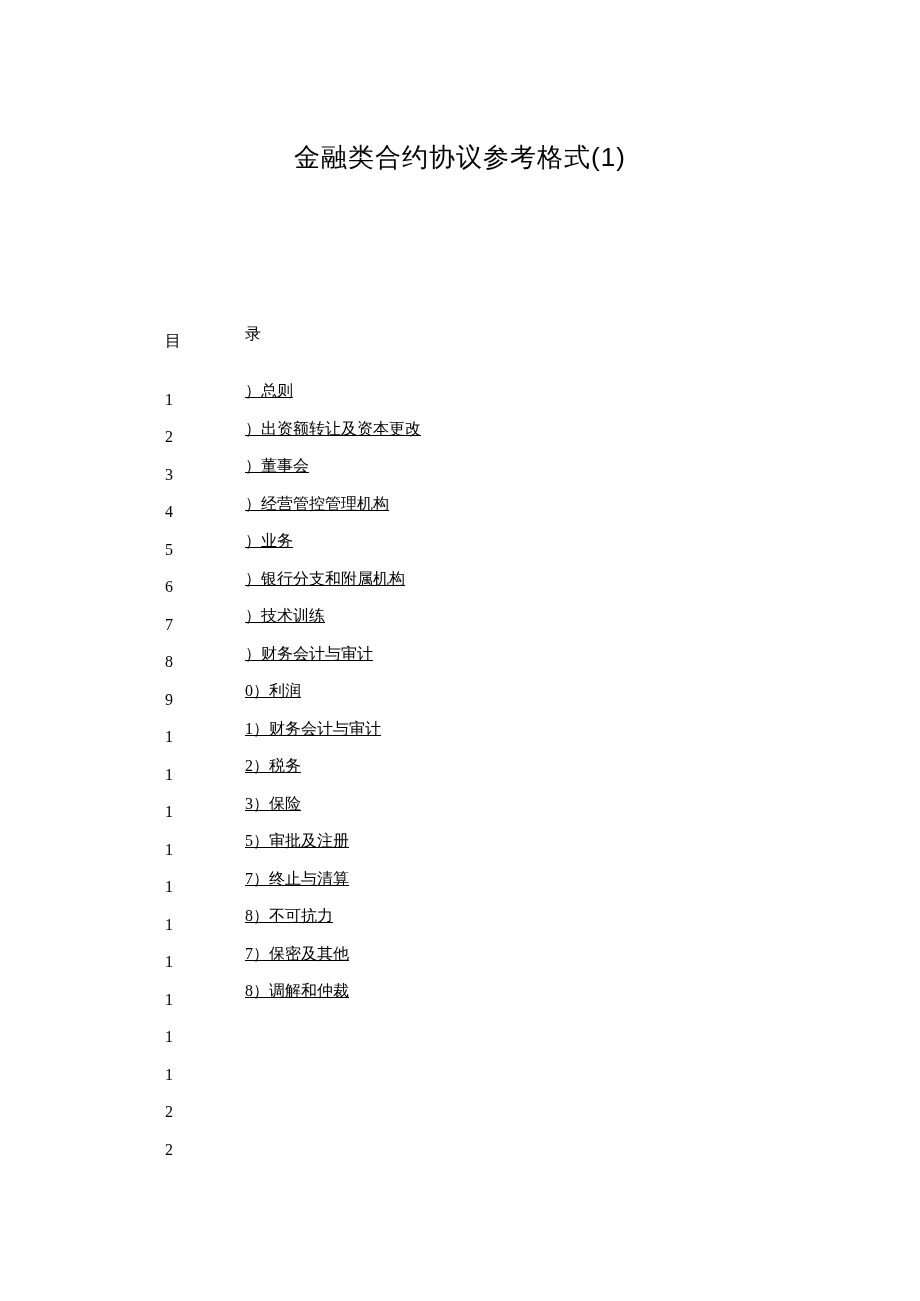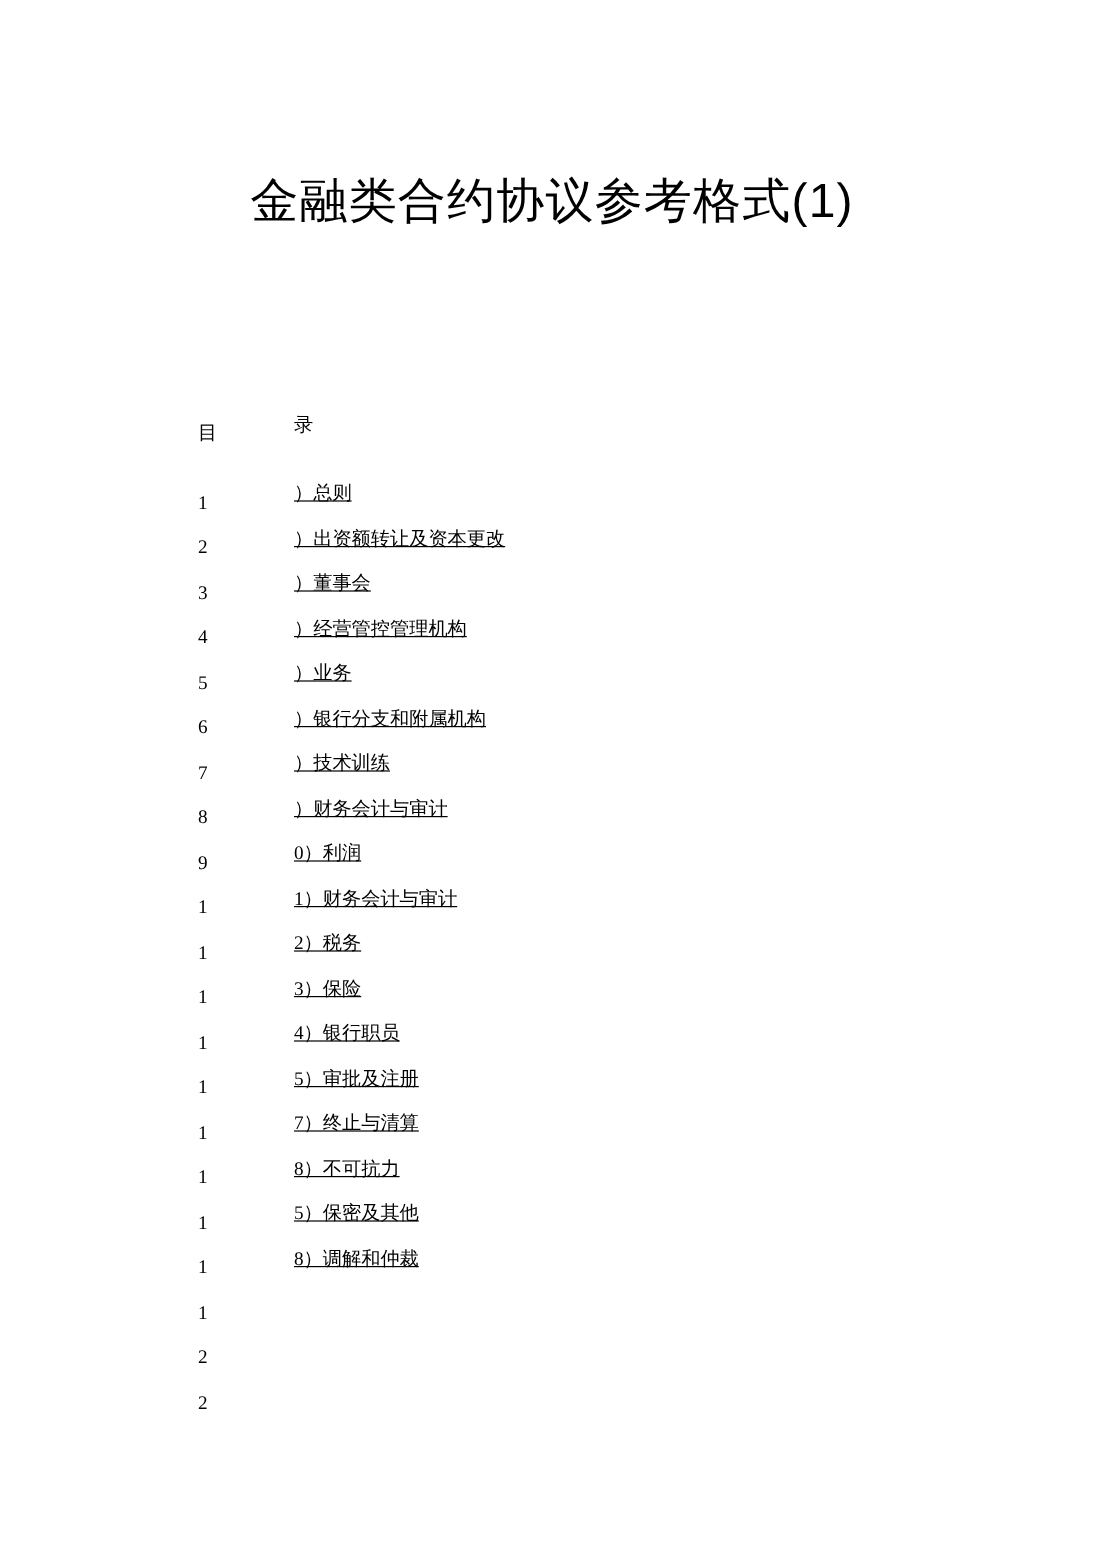--- a/index.html
+++ b/index.html
@@ -12,21 +12,21 @@
       font-family: "SimSun", "宋体", serif;
       width: 920px;
       height: 1301px;
       position: relative;
     }
     .page {
       padding: 140px 165px 0 165px;
     }
     .title {
       text-align: center;
-      font-size: 40px;
+      font-size: 26px;
       font-weight: normal;
       color: #000;
       margin-bottom: 130px;
       font-family: "SimHei", "黑体", sans-serif;
       letter-spacing: 1px;
     }
     .toc {
       display: flex;
       align-items: flex-start;
     }
@@ -107,22 +107,21 @@
       <div class="row right-cell">）董事会</div>
       <div class="row right-cell">）经营管控管理机构</div>
       <div class="row right-cell">）业务</div>
       <div class="row right-cell">）银行分支和附属机构</div>
       <div class="row right-cell">）技术训练</div>
       <div class="row right-cell">）财务会计与审计</div>
       <div class="row right-cell">0）利润</div>
       <div class="row right-cell">1）财务会计与审计</div>
       <div class="row right-cell">2）税务</div>
       <div class="row right-cell">3）保险</div>
-      <div class="row right-cell">4）银行职员</div>
       <div class="row right-cell">5）审批及注册</div>
       <div class="row right-cell">7）终止与清算</div>
       <div class="row right-cell">8）不可抗力</div>
-      <div class="row right-cell">5）保密及其他</div>
+      <div class="row right-cell">7）保密及其他</div>
       <div class="row right-cell">8）调解和仲裁</div>
       <div class="row right-cell"></div>
     </div>
   </div>
 </div>
 
 </body></html>

